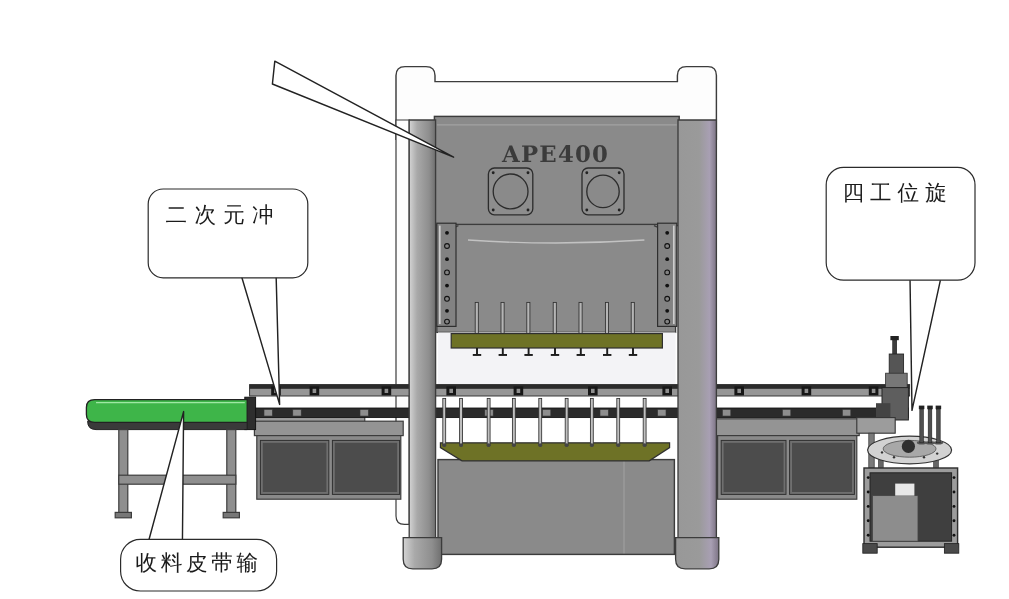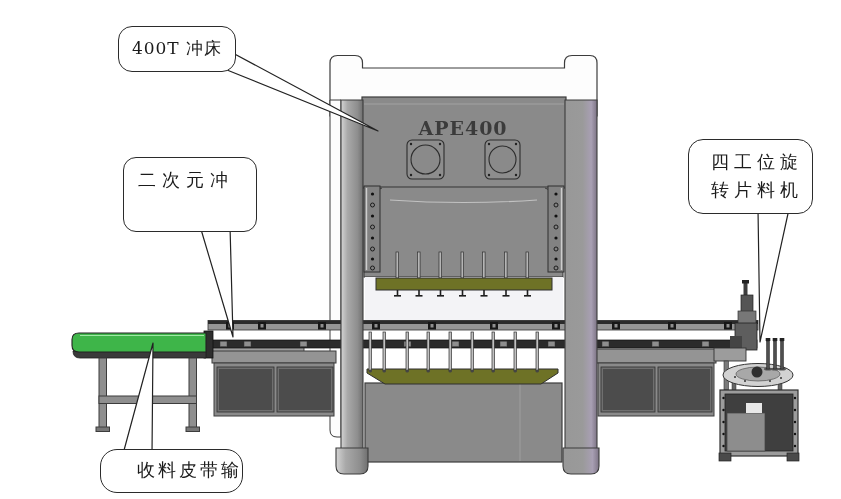--- a/index.html
+++ b/index.html
@@ -26,30 +26,30 @@
     font-size:17px;letter-spacing:1px;
     text-align:center;line-height:42px;
   }
   #callout-robot{
     left:123px;top:157px;width:134px;height:75px;
     border-radius:13px;
     font-size:18px;letter-spacing:6px;
     padding:8px 0 0 14px;line-height:28px;
   }
   #callout-rotary{
-    left:688px;top:139px;width:125px;height:75px;
+    left:688px;top:139px;width:125px;height:95px;
     border-radius:15px;
     font-size:18px;letter-spacing:5px;
-    padding:8px 0 0 13px;line-height:28px;text-align:center;
+    padding:8px 0 0 13px;line-height:28px;
   }
   #callout-belt{
-    left:100px;top:449px;width:143px;height:44px;
+    left:100px;top:449px;width:131px;height:44px;
     border-radius:17px;
     font-size:18px;letter-spacing:3px;
-    text-align:right;line-height:40px;
+    text-align:center;line-height:40px;
   }
 </style>
 </head>
 <body>
 
 <div id="canvas">
 
 <svg id="machine-svg" width="841" height="499" viewBox="0 0 841 499">
   <defs>
     <linearGradient id="gradL" x1="0" y1="0" x2="1" y2="0">
@@ -344,30 +344,26 @@
   </g>
 
   <g fill="#ffffff" stroke="#222" stroke-width="1.2" stroke-linejoin="round">
     <polygon points="229,51 378,131 227,70"></polygon>
     <polygon points="200,226 233,337 230,226"></polygon>
     <polygon points="758,209 760,342 789,209"></polygon>
     <polygon points="123,454 153,343 152,454"></polygon>
   </g>
 </svg>
 
-<div class="callout" id="callout-press">
-  <span class="line">400T 冲床</span>
-</div>
 
 <div class="callout" id="callout-robot">
   <span class="line">二次元冲</span>
 </div>
 
 <div class="callout" id="callout-rotary">
   <span class="line">四工位旋</span>
-  <span class="line">转片料机</span>
 </div>
 
 <div class="callout" id="callout-belt">
   <span class="line">收料皮带输</span>
 </div>
 
 </div>
 
 </body></html>

